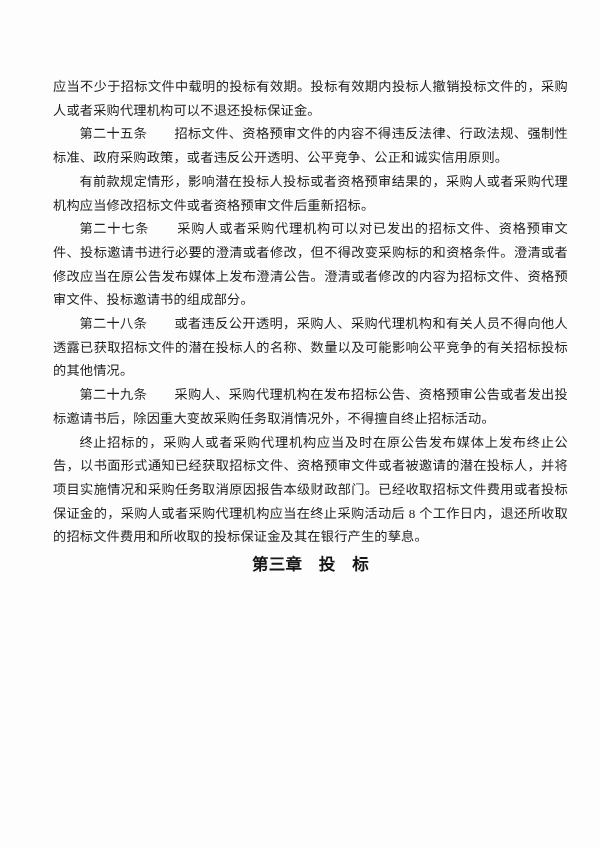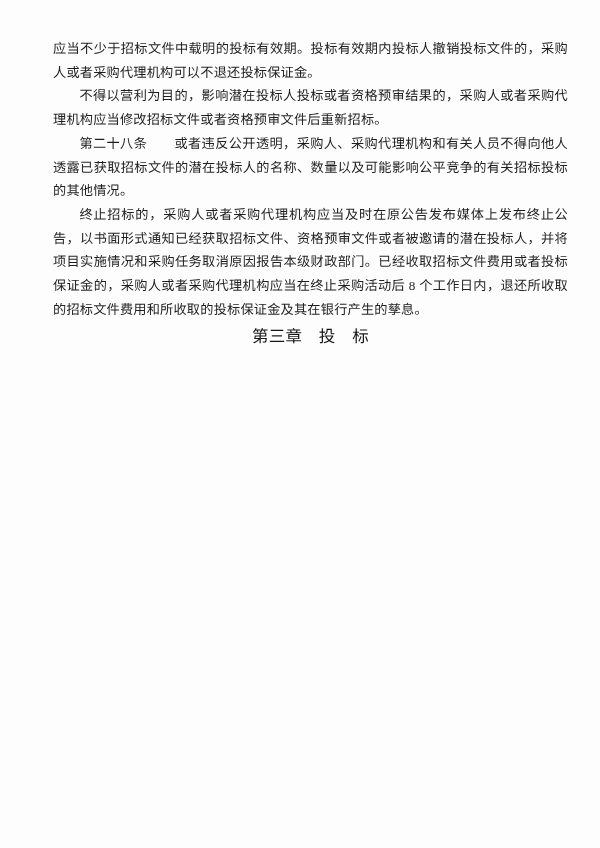--- a/index.html
+++ b/index.html
@@ -27,37 +27,41 @@
     text-justify: inter-ideograph;
     letter-spacing: 0.2px;
   }
   .para {
     margin: 0;
     padding: 0;
     text-indent: 2em;
   }
   .para.no-indent {
     text-indent: 0;
+    margin-top: 38px;
   }
   .chapter {
     margin: 3.5px 0;
     padding: 0;
     font-size: 16.5px;
-    font-weight: normal;
+    font-weight: bold;
     text-align: center;
     text-indent: 0;
     line-height: 23.7px;
     color: #161616;
   }
 </style>
 </head>
 <body>
 
 <div class="page">
   <div class="content">
     <p class="para no-indent">应当不少于招标文件中载明的投标有效期。投标有效期内投标人撤销投标文件的，采购人或者采购代理机构可以不退还投标保证金。</p>
-    <p class="para">不得以营利为目的，影响潜在投标人投标或者资格预审结果的，采购人或者采购代理机构应当修改招标文件或者资格预审文件后重新招标。</p>
+    <p class="para">第二十五条　　招标文件、资格预审文件的内容不得违反法律、行政法规、强制性标准、政府采购政策，或者违反公开透明、公平竞争、公正和诚实信用原则。</p>
+    <p class="para">有前款规定情形，影响潜在投标人投标或者资格预审结果的，采购人或者采购代理机构应当修改招标文件或者资格预审文件后重新招标。</p>
+    <p class="para">第二十七条　　采购人或者采购代理机构可以对已发出的招标文件、资格预审文件、投标邀请书进行必要的澄清或者修改，但不得改变采购标的和资格条件。澄清或者修改应当在原公告发布媒体上发布澄清公告。澄清或者修改的内容为招标文件、资格预审文件、投标邀请书的组成部分。</p>
     <p class="para">第二十八条　　或者违反公开透明，采购人、采购代理机构和有关人员不得向他人透露已获取招标文件的潜在投标人的名称、数量以及可能影响公平竞争的有关招标投标的其他情况。</p>
+    <p class="para">第二十九条　　采购人、采购代理机构在发布招标公告、资格预审公告或者发出投标邀请书后，除因重大变故采购任务取消情况外，不得擅自终止招标活动。</p>
     <p class="para">终止招标的，采购人或者采购代理机构应当及时在原公告发布媒体上发布终止公告，以书面形式通知已经获取招标文件、资格预审文件或者被邀请的潜在投标人，并将项目实施情况和采购任务取消原因报告本级财政部门。已经收取招标文件费用或者投标保证金的，采购人或者采购代理机构应当在终止采购活动后 8 个工作日内，退还所收取的招标文件费用和所收取的投标保证金及其在银行产生的孳息。</p>
     <h2 class="chapter">第三章　投　标</h2>
 
   </div>
 </div>
 
 </body></html>

